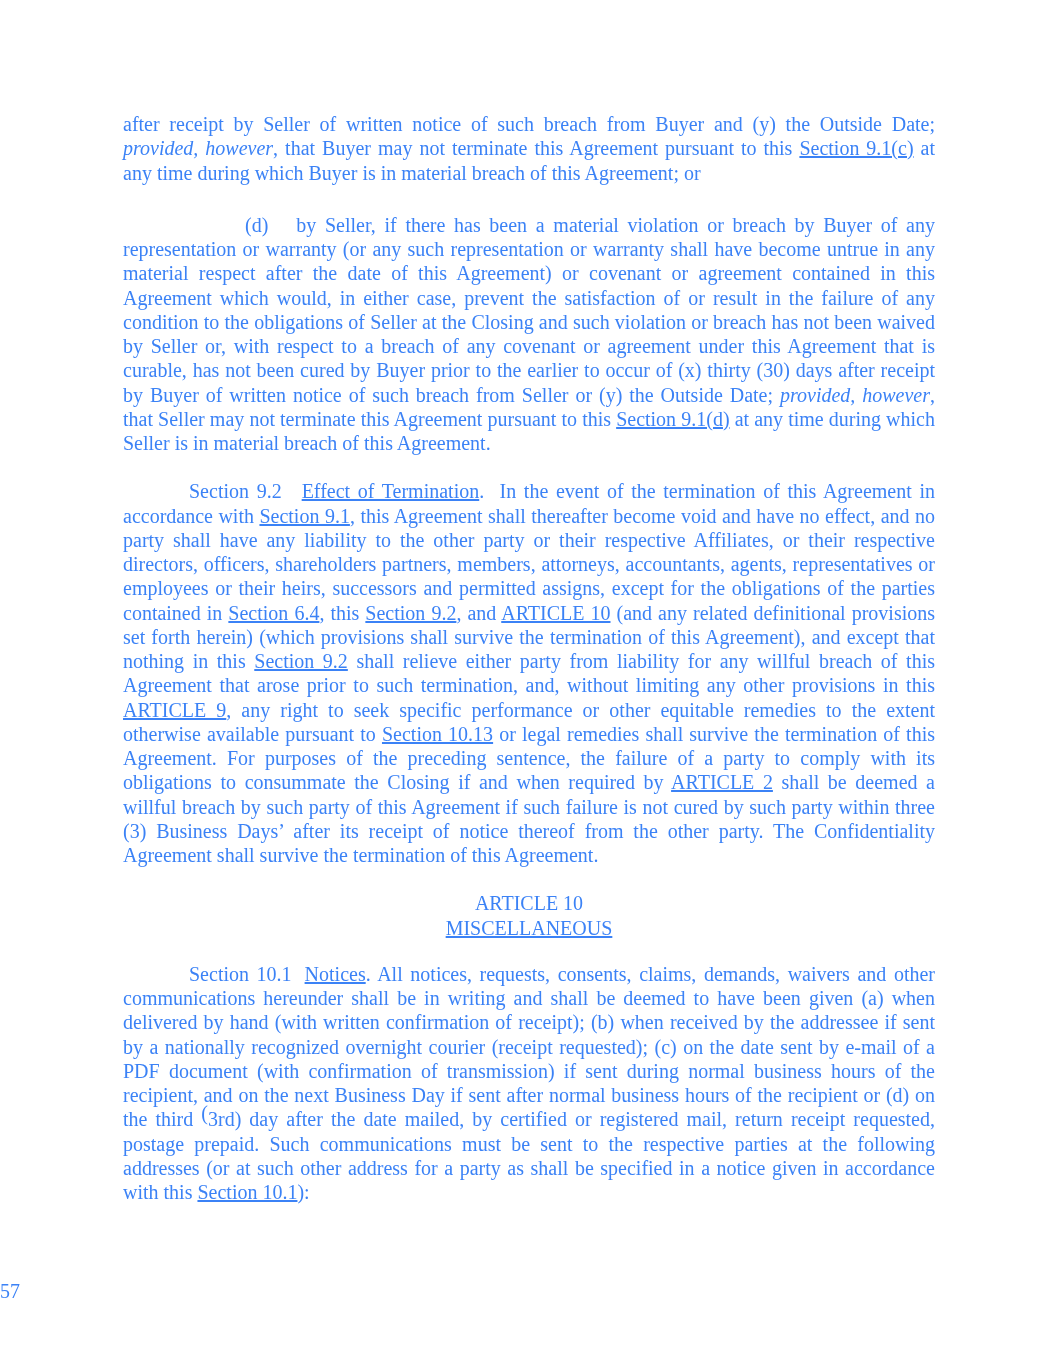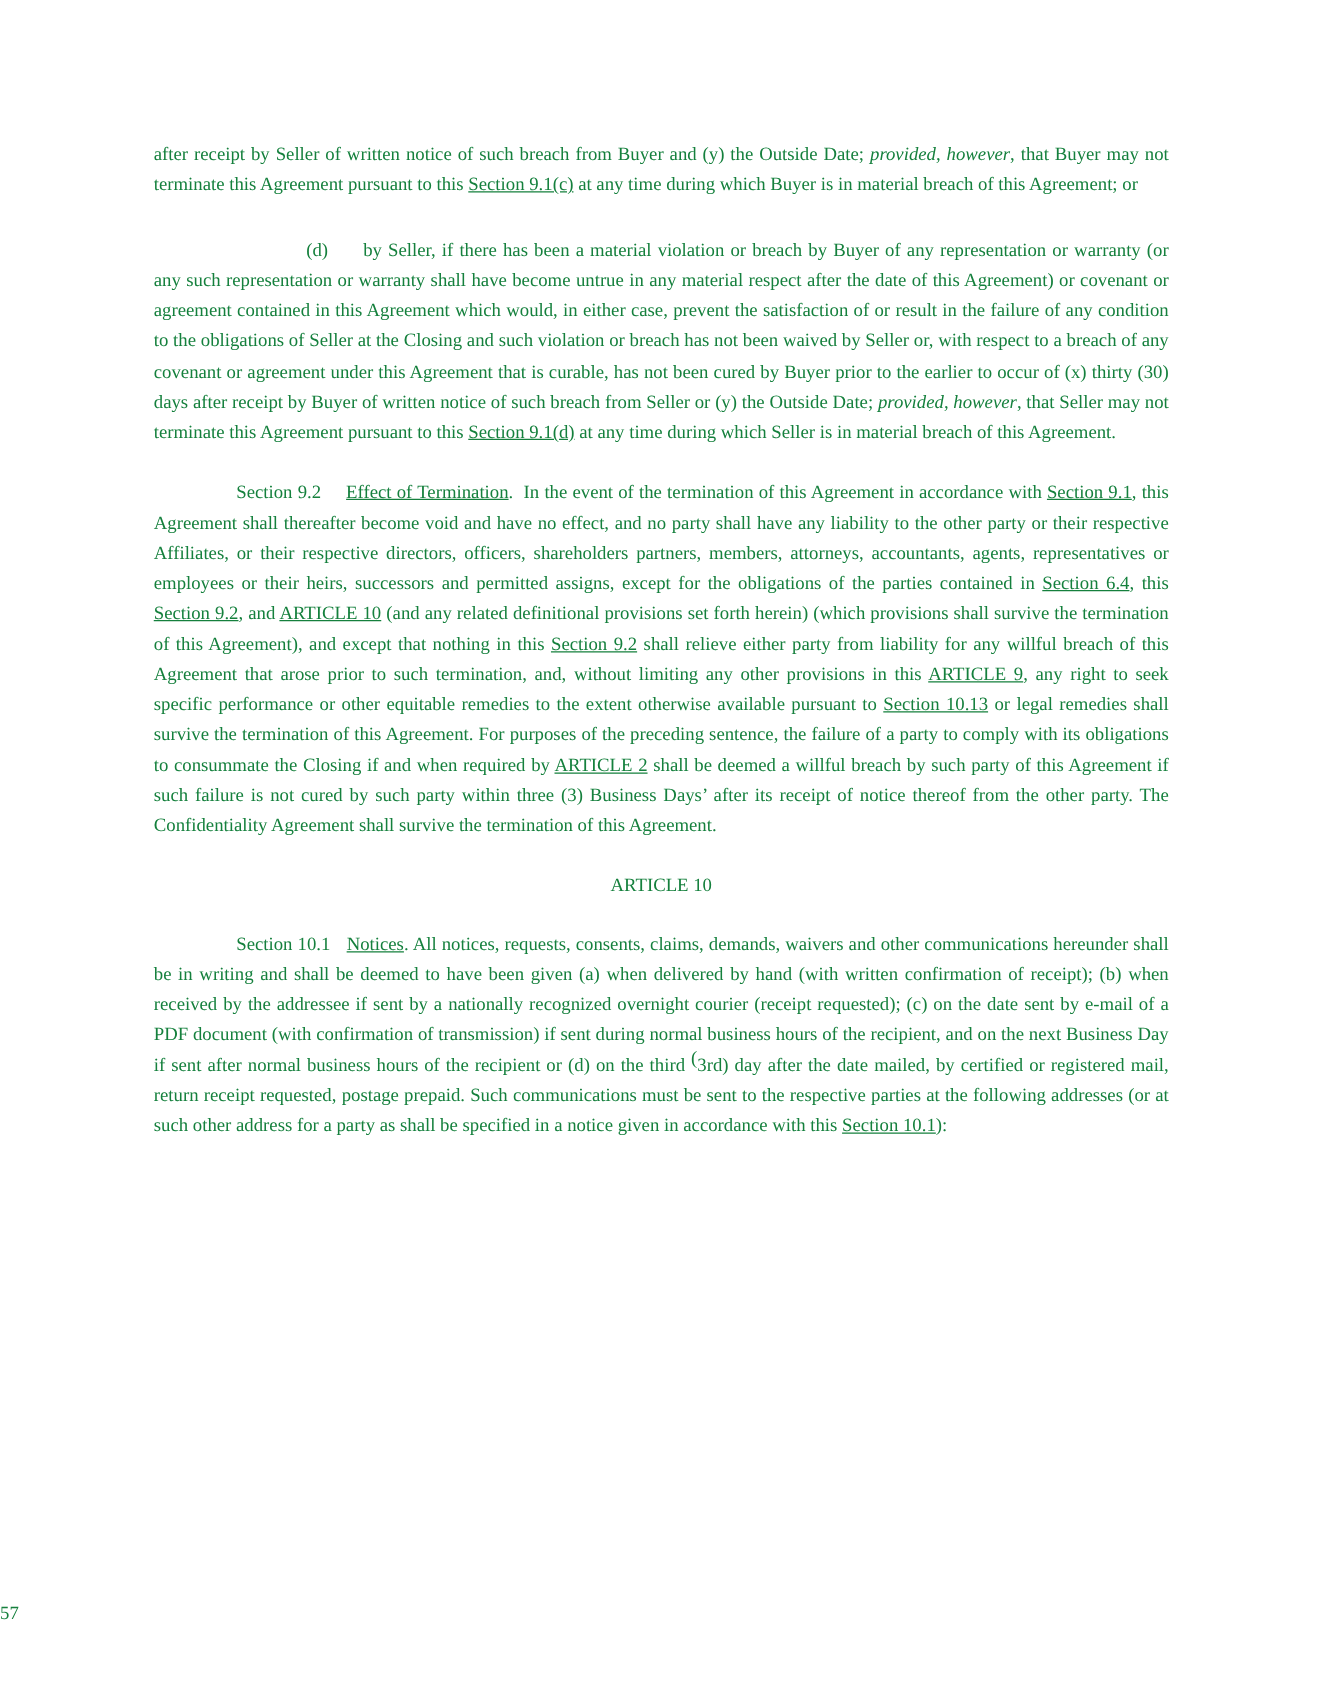--- a/index.html
+++ b/index.html
@@ -8,23 +8,23 @@
     background: #ffffff;
   }
   .page {
     position: relative;
     width: 1055px;
     height: 1365px;
     background: #ffffff;
     box-sizing: border-box;
     padding: 112px 120px 0 123px;
     font-family: "Liberation Serif", "DejaVu Serif", serif;
-    font-size: 15px;
+    font-size: 20px;
     line-height: 24.25px;
-    color: #15803d;
+    color: #3b82f6;
     overflow: hidden;
   }
   .para {
     margin: 0 0 24px 0;
     text-align: justify;
   }
   .indent-1in  { text-indent: 122px; margin-top: 28px; }
   .indent-half { text-indent: 66px; }
   .run-i { font-style: italic; }
   .run-u { text-decoration: underline; }
@@ -51,19 +51,20 @@
 <div class="page">
 
   <p class="para"><span class="run">after receipt by Seller of written notice of such breach from Buyer and (y) the Outside Date; </span><span class="run run-i">provided, however</span><span class="run">, that Buyer may not terminate this Agreement pursuant to this </span><span class="run run-u">Section 9.1(c)</span><span class="run"> at any time during which Buyer is in material breach of this Agreement; or</span></p>
 
   <p class="para indent-1in"><span class="run">(d)</span><span class="run run-tab-lg"></span><span class="run">by Seller, if there has been a material violation or breach by Buyer of any representation or warranty (or any such representation or warranty shall have become untrue in any material respect after the date of this Agreement) or covenant or agreement contained in this Agreement which would, in either case, prevent the satisfaction of or result in the failure of any condition to the obligations of Seller at the Closing and such violation or breach has not been waived by Seller or, with respect to a breach of any covenant or agreement under this Agreement that is curable, has not been cured by Buyer prior to the earlier to occur of (x) thirty (30) days after receipt by Buyer of written notice of such breach from Seller or (y) the Outside Date; </span><span class="run run-i">provided, however</span><span class="run">, that Seller may not terminate this Agreement pursuant to this </span><span class="run run-u">Section 9.1(d)</span><span class="run"> at any time during which Seller is in material breach of this Agreement.</span></p>
 
   <p class="para indent-half"><span class="run">Section 9.2</span><span class="run run-tab-md"></span><span class="run run-u">Effect of Termination</span><span class="run">.&nbsp; In the event of the termination of this Agreement in accordance with </span><span class="run run-u">Section 9.1</span><span class="run">, this Agreement shall thereafter become void and have no effect, and no party shall have any liability to the other party or their respective Affiliates, or their respective directors, officers, shareholders partners, members, attorneys, accountants, agents, representatives or employees or their heirs, successors and permitted assigns, except for the obligations of the parties contained in </span><span class="run run-u">Section 6.4</span><span class="run">, this </span><span class="run run-u">Section 9.2</span><span class="run">, and </span><span class="run run-u">ARTICLE 10</span><span class="run"> (and any related definitional provisions set forth herein) (which provisions shall survive the termination of this Agreement), and except that nothing in this </span><span class="run run-u">Section 9.2</span><span class="run"> shall relieve either party from liability for any willful breach of this Agreement that arose prior to such termination, and, without limiting any other provisions in this </span><span class="run run-u">ARTICLE 9</span><span class="run">, any right to seek specific performance or other equitable remedies to the extent otherwise available pursuant to </span><span class="run run-u">Section 10.13</span><span class="run"> or legal remedies shall survive the termination of this Agreement. For purposes of the preceding sentence, the failure of a party to comply with its obligations to consummate the Closing if and when required by </span><span class="run run-u">ARTICLE 2</span><span class="run"> shall be deemed a willful breach by such party of this Agreement if such failure is not cured by such party within three (3) Business Days’ after its receipt of notice thereof from the other party. The Confidentiality Agreement shall survive the termination of this Agreement.</span></p>
 
   <div class="article-heading">
     <div class="title">ARTICLE 10</div>
+    <div class="subtitle">MISCELLANEOUS</div>
   </div>
 
   <p class="para indent-half"><span class="run">Section 10.1</span><span class="run run-tab-sm"></span><span class="run run-u">Notices</span><span class="run">. All notices, requests, consents, claims, demands, waivers and other communications hereunder shall be in writing and shall be deemed to have been given (a) when delivered by hand (with written confirmation of receipt); (b) when received by the addressee if sent by a nationally recognized overnight courier (receipt requested); (c) on the date sent by e-mail of a PDF document (with confirmation of transmission) if sent during normal business hours of the recipient, and on the next Business Day if sent after normal business hours of the recipient or (d) on the third </span><span class="run run-sup">(</span><span class="run">3rd) day after the date mailed, by certified or registered mail, return receipt requested, postage prepaid. Such communications must be sent to the respective parties at the following addresses (or at such other address for a party as shall be specified in a notice given in accordance with this </span><span class="run run-u">Section 10.1</span><span class="run">):</span></p>
 
   <div class="page-number">57</div>
 
 </div>
 
 </body></html>

